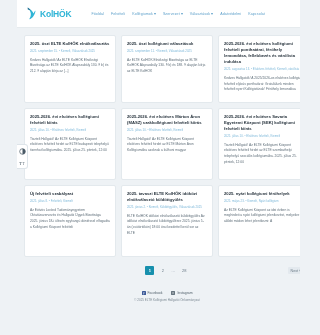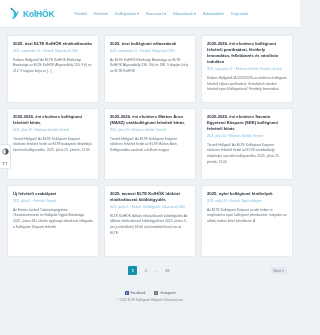--- a/index.html
+++ b/index.html
@@ -2,21 +2,21 @@
 <html lang="hu"><head>
 <meta charset="utf-8">
 <style>
   * { box-sizing: border-box; margin: 0; padding: 0; }
   html, body {
     width: 300px; height: 335px;
     font-family: "Liberation Sans", sans-serif;
     background: #eef2f5;
     overflow: hidden;
   }
-  #page { position: relative; width: 300px; height: 245px; background: #eef2f5; }
+  #page { position: relative; width: 300px; height: 245px; background: #eef2f5; margin-left: 17px; }
 
   
   .header {
     height: 28px; background: #ffffff;
     display: flex; align-items: center;
     padding: 0 10px;
     border-bottom: 1px solid #e6ebee;
   }
   .logo { display: flex; align-items: center; gap: 2px; }
   .logo-mark { width: 11px; height: 13px; display: block; }

